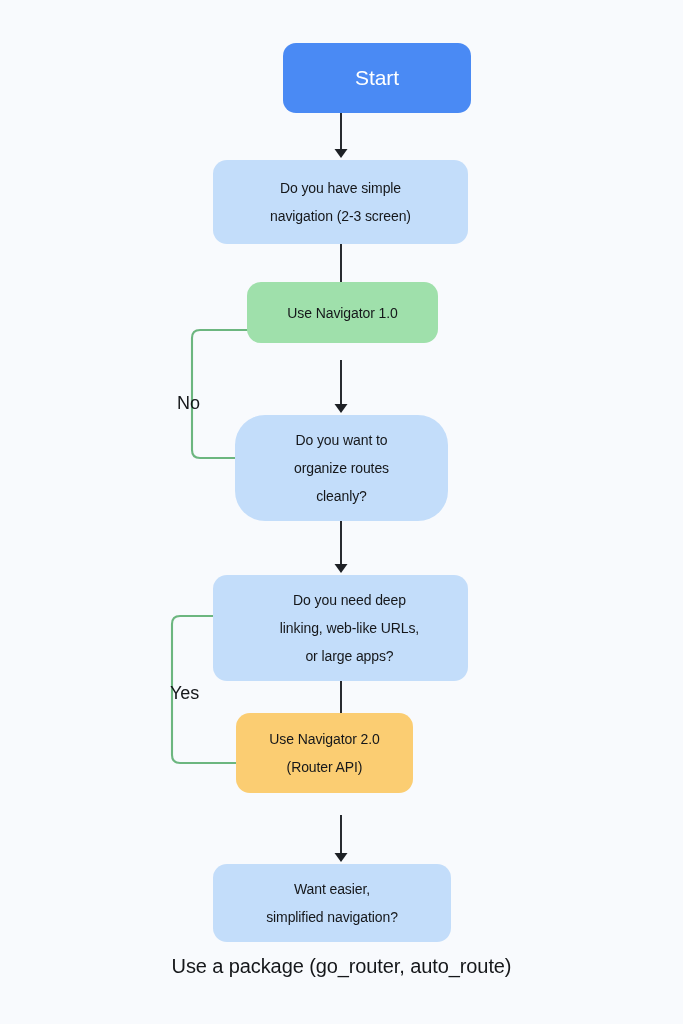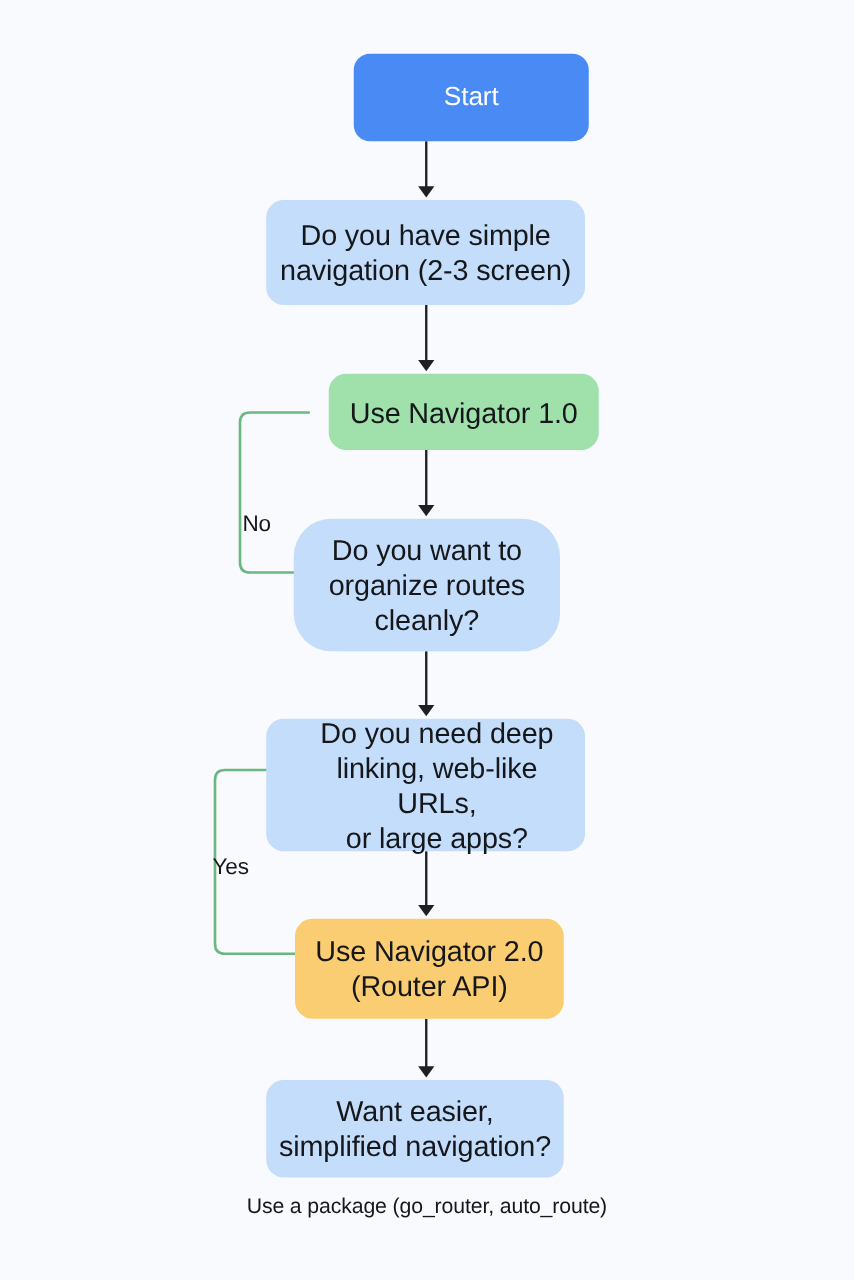--- a/index.html
+++ b/index.html
@@ -22,21 +22,21 @@
   }
   .node {
     position: absolute;
     box-sizing: border-box;
     display: flex;
     align-items: center;
     justify-content: center;
     text-align: center;
     border-radius: 14px;
     color: #15171a;
-    font-size: 23px;
+    font-size: 14px;
     line-height: 28px;
     letter-spacing: -0.1px;
     white-space: pre-line;
     padding: 0 10px;
   }
   .node.start {
     background: #4a8af4;
     color: #ffffff;
     font-size: 21px;
     border-radius: 13px;
@@ -47,21 +47,21 @@
 
   .edge-label {
     position: absolute;
     font-size: 18px;
     color: #15171a;
     letter-spacing: -0.1px;
     white-space: nowrap;
   }
   .caption {
     position: absolute;
-    font-size: 17px;
+    font-size: 20px;
     color: #15171a;
     letter-spacing: -0.1px;
     white-space: nowrap;
     text-align: center;
   }
   svg.wires {
     position: absolute;
     left: 0;
     top: 0;
     width: 683px;
@@ -92,33 +92,33 @@
     <g id="branch-group">
         <path d="M 247 330 L 200 330 Q 192 330 192 338 L 192 450 Q 192 458 200 458 L 235 458" fill="none" stroke="#6cb67f" stroke-width="2.1" stroke-linecap="round"></path>
         <path d="M 213 616 L 180 616 Q 172 616 172 624 L 172 755 Q 172 763 180 763 L 236 763" fill="none" stroke="#6cb67f" stroke-width="2.1" stroke-linecap="round"></path>
       </g>
   </svg>
 
   <div id="node-layer">
       <div class="node start" style="left: 247px; top: 43px; width: 188px; height: 70px; margin-left: 36px;">Start</div>
       <div class="node decision" style="left: 213px; top: 160px; width: 255px; height: 84px;">Do you have simple
 navigation (2-3 screen)</div>
-      <div class="node green" style="left: 247px; top: 299px; width: 216px; height: 61px; margin-left: 16px;">Use Navigator 1.0</div>
+      <div class="node green" style="left: 247px; top: 282px; width: 191px; height: 61px;">Use Navigator 1.0</div>
       <div class="node decision" style="left: 235px; top: 415px; width: 213px; height: 106px; border-radius: 30px;">Do you want to
 organize routes
 cleanly?</div>
       <div class="node decision" style="left: 213px; top: 575px; width: 255px; height: 106px; padding-left: 28px;">Do you need deep
 linking, web-like URLs,
 or large apps?</div>
-      <div class="node orange" style="left: 236px; top: 735px; width: 215px; height: 80px;">Use Navigator 2.0
+      <div class="node orange" style="left: 236px; top: 713px; width: 177px; height: 80px;">Use Navigator 2.0
 (Router API)</div>
       <div class="node decision" style="left: 213px; top: 864px; width: 238px; height: 78px;">Want easier,
 simplified navigation?</div>
     </div>
 
   <div id="label-layer">
-      <div class="edge-label" style="left: 194px; top: 393px; margin-top: 16px;">No</div>
+      <div class="edge-label" style="left: 177px; top: 393px;">No</div>
       <div class="edge-label" style="left: 170px; top: 683px;">Yes</div>
     </div>
 
   <div class="caption" style="left: 0px; width: 683px; top: 955px;">Use a package (go_router, auto_route)</div>
 
 </div>
 
 </body></html>

